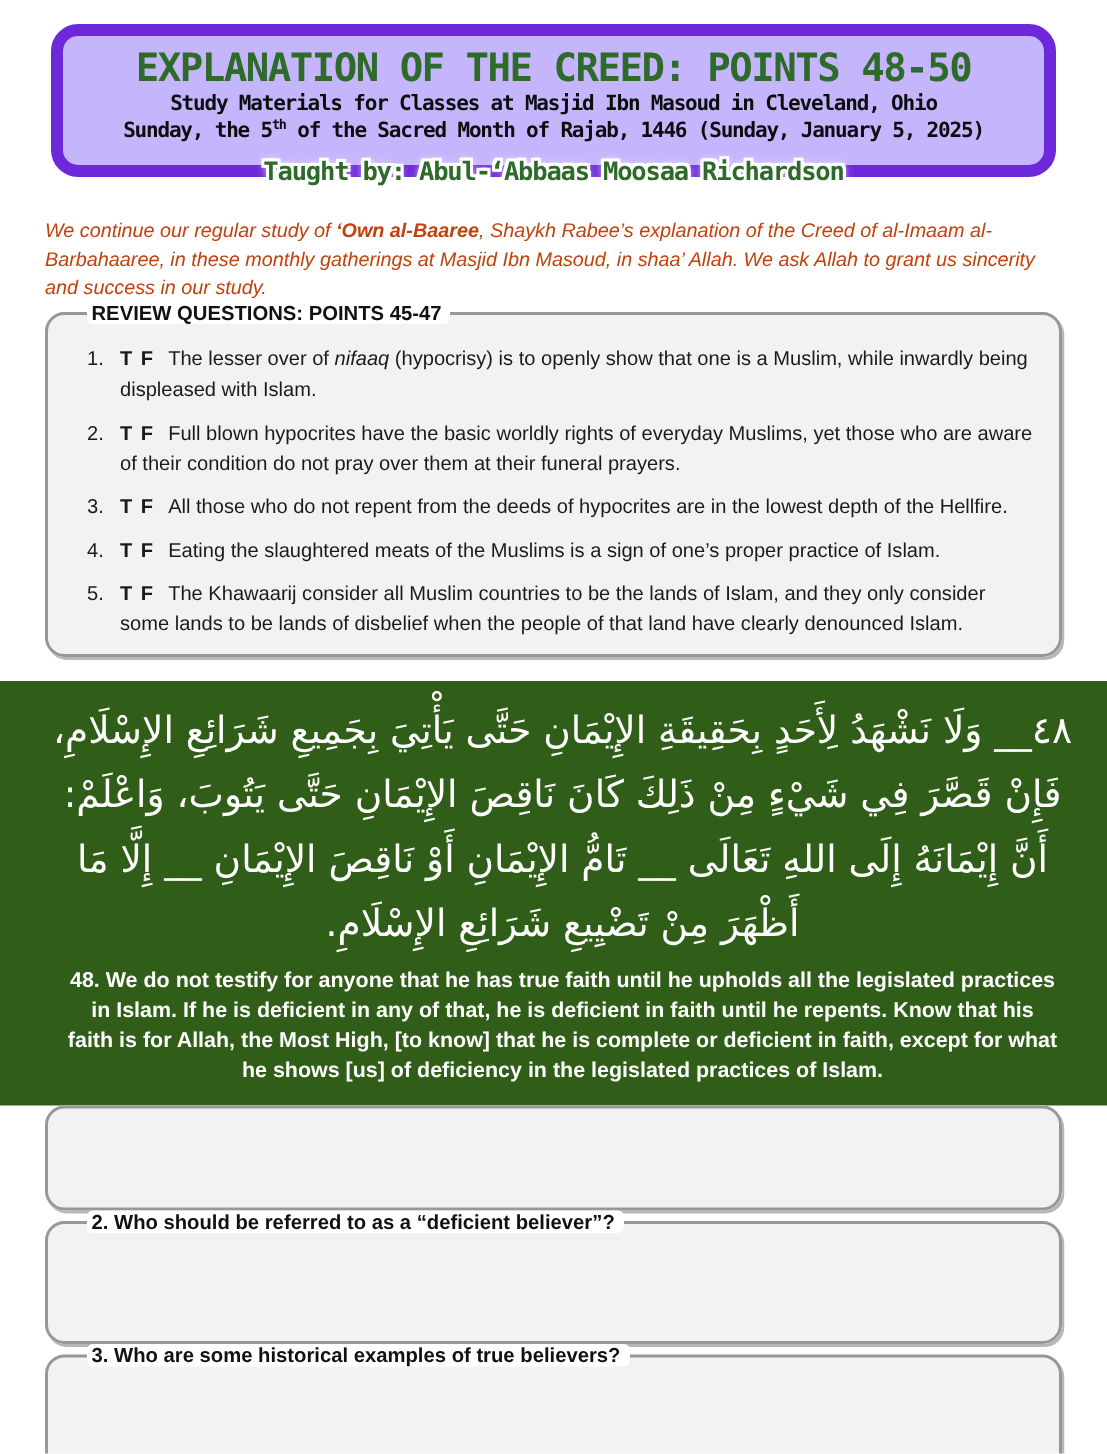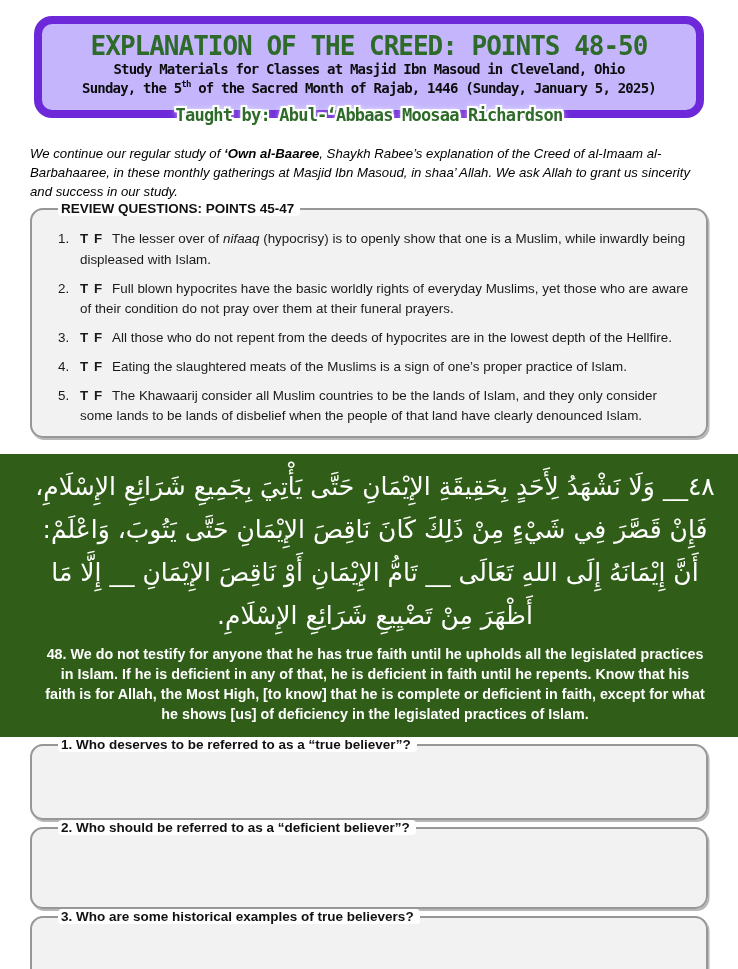--- a/index.html
+++ b/index.html
@@ -58,21 +58,21 @@
       0 0 5px #fff, 0 0 8px #fff;
     white-space: nowrap;
   }
 
   
   .intro {
     margin: 26px 28px 0 30px;
     font-style: italic;
     font-size: 13.2px;
     line-height: 1.45;
-    color: #000000;
+    color: #c2410c;
   }
   .intro b { font-weight: bold; }
 
   
   fieldset.panel {
     margin: 0 30px;
     border: 2px solid #979797;
     border-radius: 13px;
     background: #f2f2f2;
     box-shadow: 1.5px 2px 0 #b7b7b7;
@@ -179,21 +179,20 @@
     <div class="qtext"><span class="tf">T F</span><span>The Khawaarij consider all Muslim countries to be the lands of Islam, and they only consider some lands to be lands of disbelief when the people of that land have clearly denounced Islam.</span></div>
   </div>
 </fieldset>
 
 <div class="creed">
   <div class="arabic" dir="rtl">٤٨__ وَلَا نَشْهَدُ لِأَحَدٍ بِحَقِيقَةِ الإِيْمَانِ حَتَّى يَأْتِيَ بِجَمِيعِ شَرَائِعِ الإِسْلَامِ، فَإِنْ قَصَّرَ فِي شَيْءٍ مِنْ ذَلِكَ كَانَ نَاقِصَ الإِيْمَانِ حَتَّى يَتُوبَ، وَاعْلَمْ: أَنَّ إِيْمَانَهُ إِلَى اللهِ تَعَالَى __ تَامُّ الإِيْمَانِ أَوْ نَاقِصَ الإِيْمَانِ __ إِلَّا مَا أَظْهَرَ مِنْ تَضْيِيعِ شَرَائِعِ الإِسْلَامِ.</div>
   <div class="translation">48. We do not testify for anyone that he has true faith until he upholds all the legislated practices in Islam. If he is deficient in any of that, he is deficient in faith until he repents. Know that his faith is for Allah, the Most High, [to know] that he is complete or deficient in faith, except for what he shows [us] of deficiency in the legislated practices of Islam.</div>
 </div>
 
 <fieldset class="panel answer-1">
-  <legend>1. Who deserves to be referred to as a “true believer”?</legend>
   <div class="answer-area-1"></div>
 </fieldset>
 
 <fieldset class="panel answer-2">
   <legend>2. Who should be referred to as a “deficient believer”?</legend>
   <div class="answer-area-2"></div>
 </fieldset>
 
 <fieldset class="panel answer-3">
   <legend>3. Who are some historical examples of true believers?</legend>

